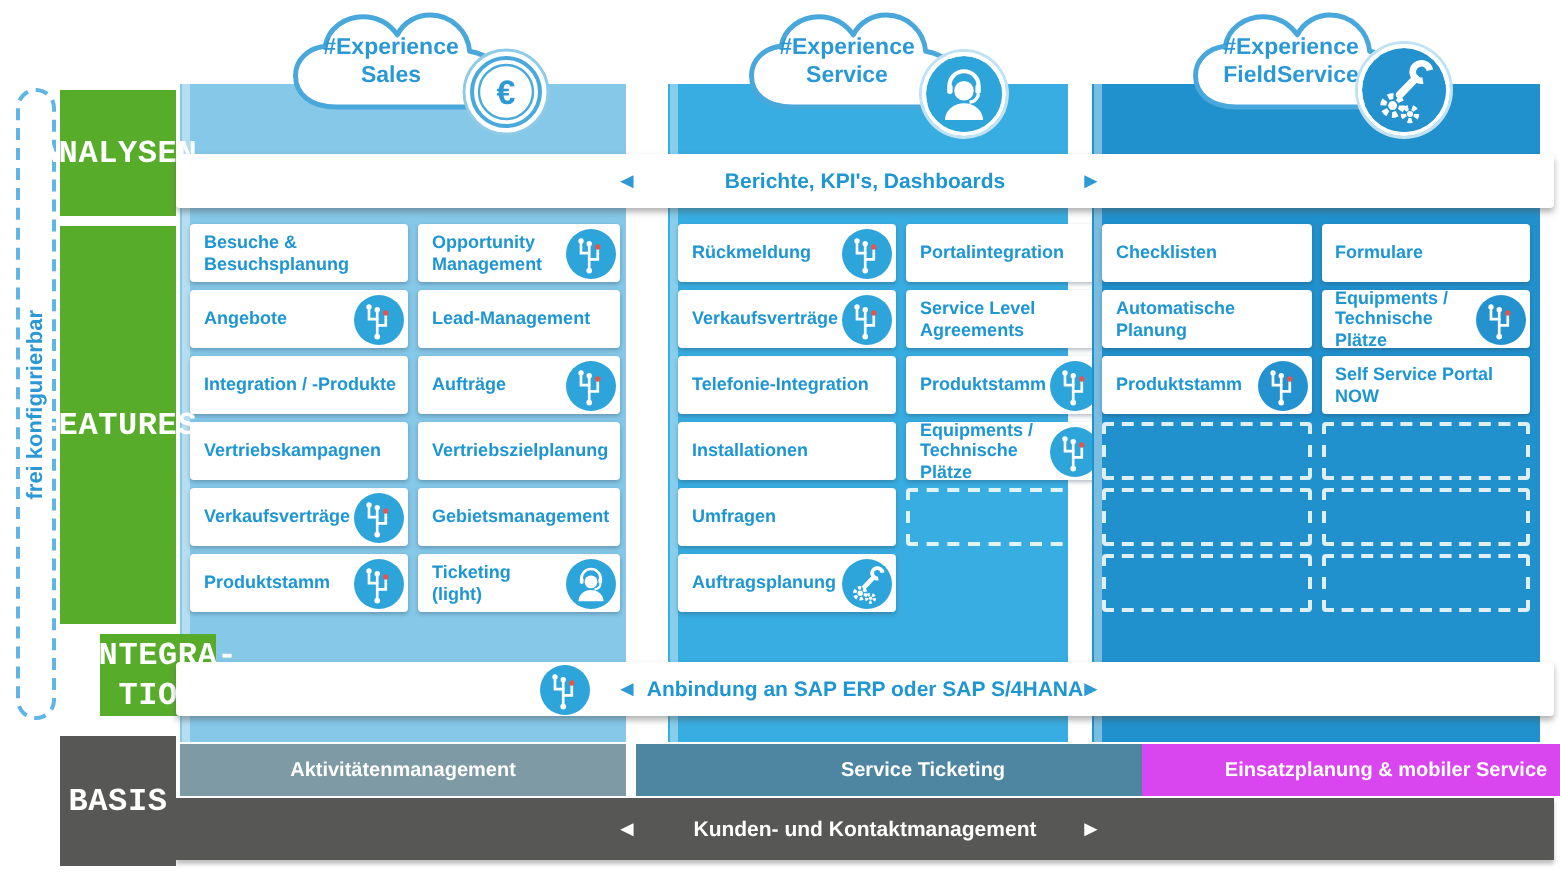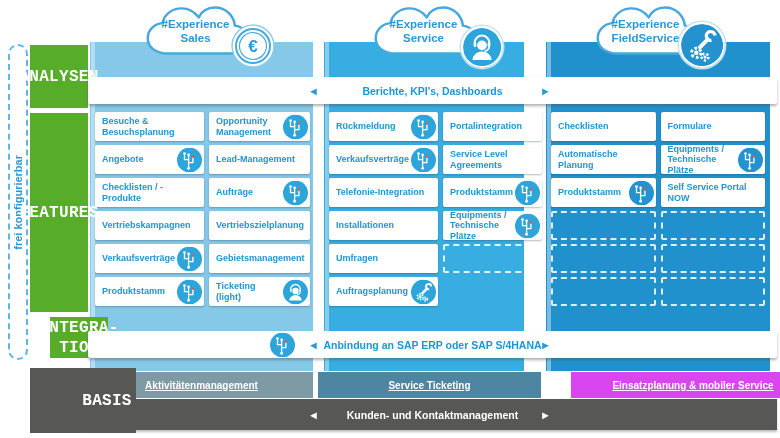--- a/index.html
+++ b/index.html
@@ -12,27 +12,27 @@
   .vlabel{writing-mode:vertical-rl;transform:rotate(180deg);
           color:#2b98d6;font-weight:bold;font-size:11px;white-space:nowrap;}
   
   .railbox{position:absolute;left:30px;width:58px;background:#57ad2a;
            color:#fff;font-weight:bold;font-size:16px;letter-spacing:.3px;
            display:flex;align-items:center;justify-content:center;text-align:center;
            line-height:1.25;z-index:3;font-family:Liberation Mono, monospace;}
   .rb-analysen{top:45px;height:63px;}
   .rb-features{top:113px;height:199px;}
   .rb-integration{top:317px;height:41px;margin-left:20px;}
-  .rb-basis{top:368px;height:65px;background:#575756;padding-left:48px;}
+  .rb-basis{top:368px;height:65px;background:#575756;}
   
   .col{position:absolute;top:42px;height:329px;z-index:1;}
   .col::before{content:"";position:absolute;left:1px;top:0;bottom:0;width:4px;
                background:rgba(255,255,255,.4);}
   .c-sales{left:90px;width:223px;background:#85c8e8;}
-  .c-service{left:324px;width:200px;background:#38ade1;}
+  .c-service{left:334px;width:200px;background:#38ade1;}
   .c-field{left:546px;width:224px;background:#2191cd;}
   
   .grid{position:absolute;left:5px;right:5px;top:70px;display:grid;
         grid-template-columns:1fr 1fr;column-gap:5px;row-gap:4px;grid-auto-rows:29px;z-index:2;}
   .cell{position:relative;background:#fff;border-radius:2px;
         box-shadow:0 1px 2px rgba(40,60,80,.35);
         display:flex;align-items:center;padding:2px 5px 2px 7px;
         color:#1e96d2;font-weight:bold;font-size:9px;line-height:1.12;}
   .cell.has-icon{padding-right:29px;}
   .cell.ph{background:transparent;box-shadow:none;border:2px dashed rgba(255,255,255,.85);}
@@ -45,23 +45,23 @@
           display:flex;align-items:center;justify-content:center;
           color:#1e96d2;font-weight:bold;font-size:10.5px;}
   .bn-analysen{top:77px;}
   .bn-integration{top:331px;}
   .arrow{position:absolute;top:50%;transform:translateY(-50%);font-size:11px;color:#2d9ad4;}
   .arrow.al{left:220px;} .arrow.ar{left:452px;}
   .bn-integration .ic{left:182px;right:auto;color:#2da4da;}
   
   .basisbox{position:absolute;top:372px;height:26px;z-index:2;
             display:flex;align-items:center;justify-content:center;
-            color:#fff;font-size:10px;font-weight:bold;text-decoration:underline;}
+            color:#fff;font-size:10px;font-weight:bold;}
   .bb-sales{left:90px;width:223px;background:#7d9aa5;}
-  .bb-service{left:318px;width:223px;background:#4e86a1;}
+  .bb-service{left:318px;width:223px;background:#4e86a1;padding-left:32px;}
   .bb-field{left:571px;width:244px;background:#d946ef;}
   .darkbar{position:absolute;left:88px;top:399px;width:689px;height:31px;background:#575756;
            z-index:2;display:flex;align-items:center;justify-content:center;
            color:#fff;font-weight:bold;font-size:10.5px;box-shadow:0 2px 2px rgba(0,0,0,.25);}
   .darkbar .arrow{color:#fff;}
   
   .cloud{position:absolute;top:2px;width:115px;height:62px;z-index:6;}
   .cloud svg.shape{position:absolute;inset:0;width:100%;height:100%;}
   .cl-sales{left:142px;} .cl-service{left:370px;} .cl-field{left:592px;}
   .cloud-text{position:absolute;top:16px;left:2px;right:10px;text-align:center;
@@ -150,21 +150,21 @@
       <div class="cell has-icon">
           <span>Angebote</span>
           <svg class="ic">
             <use href="#sym-circuit"></use>
           </svg>
         </div>
       <div class="cell">
           <span>Lead-Management</span>
         </div>
       <div class="cell">
-          <span>Checklisten / -Produkte</span>
+          <span>Integration / -Produkte</span>
         </div>
       <div class="cell has-icon">
           <span>Aufträge</span>
           <svg class="ic">
             <use href="#sym-circuit"></use>
           </svg>
         </div>
       <div class="cell">
           <span>Vertriebskampagnen</span>
         </div>

